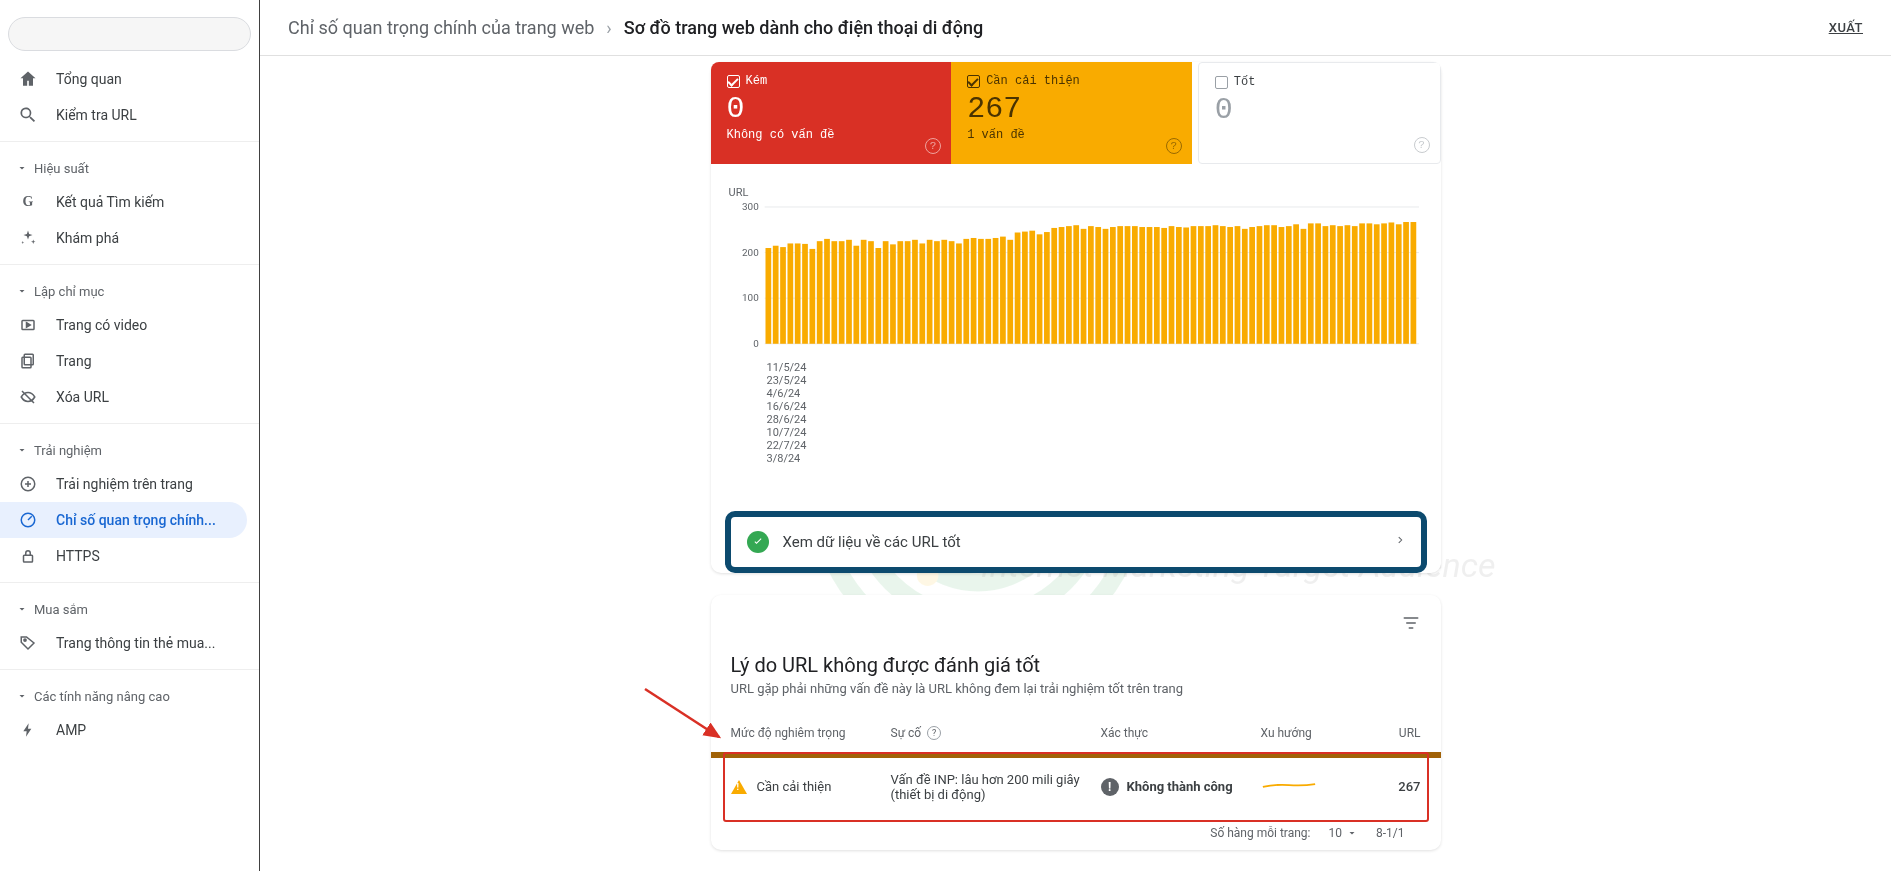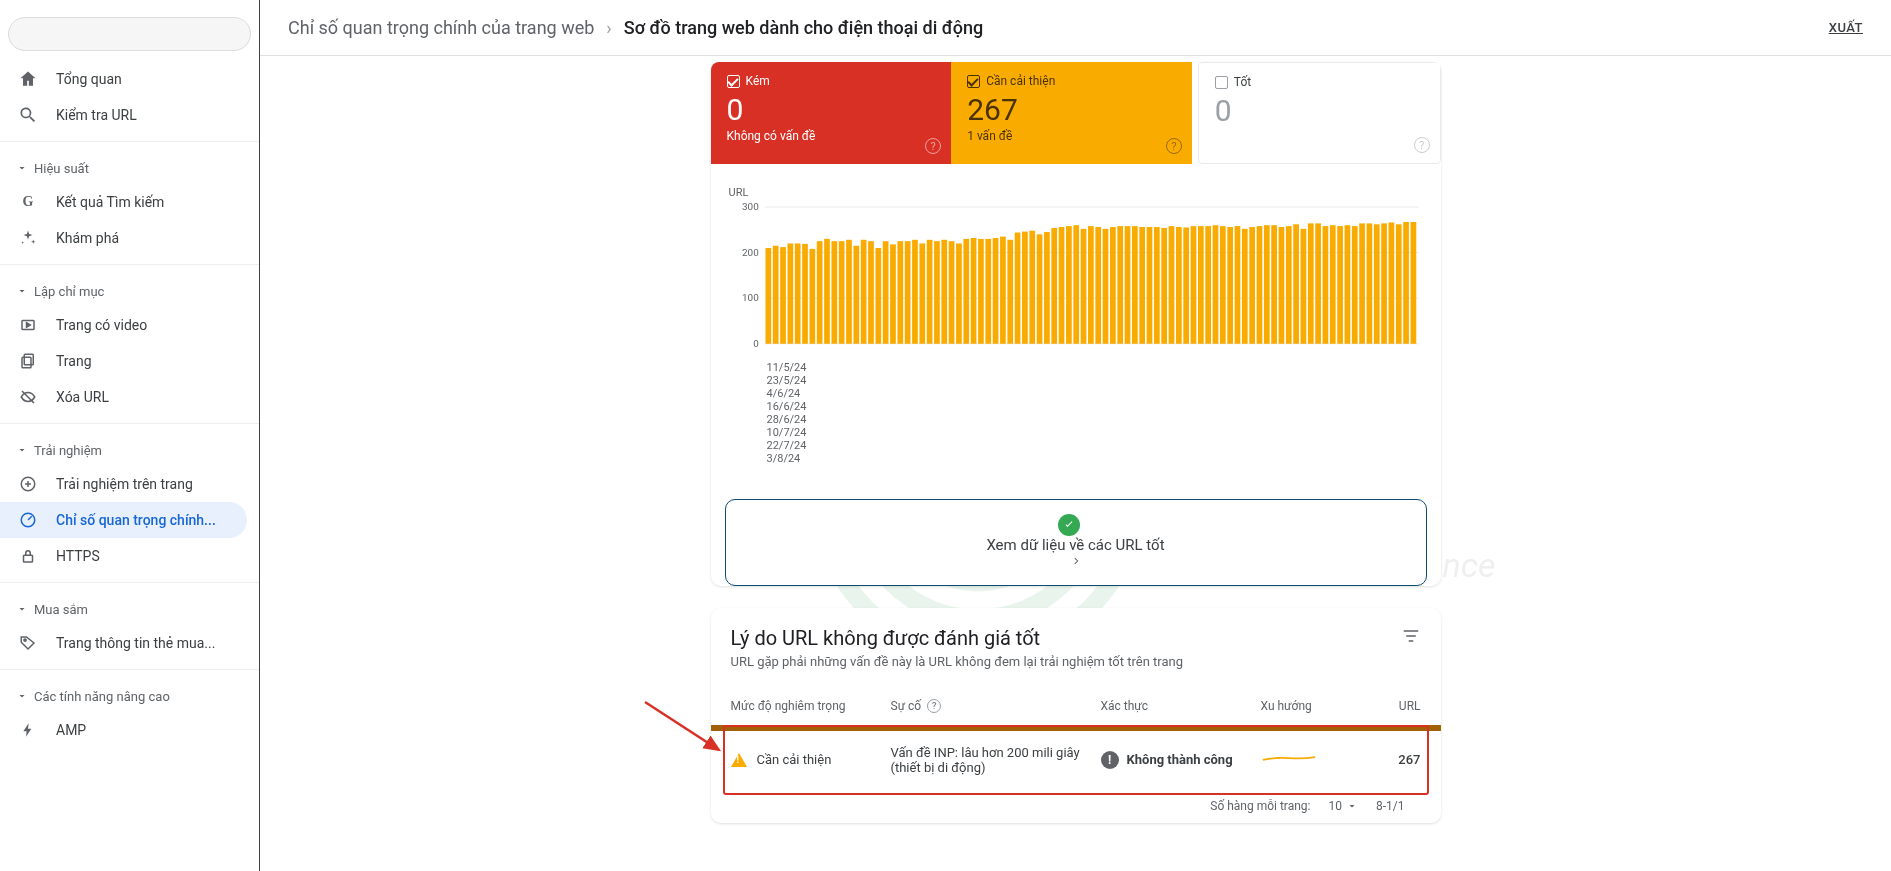--- a/index.html
+++ b/index.html
@@ -34,48 +34,48 @@
   
   .watermark { position: absolute; left: 52%; top: 56%; transform: translate(-50%, -50%) scale(1.0); text-align: center; pointer-events: none; opacity: 0.18; width: 900px; }
   .watermark .wm1 { font-size: 96px; font-style: italic; color: #9aa0a6; font-weight: 400; letter-spacing: 1px; }
   .watermark .wm2 { font-size: 34px; font-style: italic; color: #aaa; margin-top: -6px; margin-left: 260px; }
   .wm-svg { position: absolute; left: 44%; top: 54%; transform: translate(-50%, -50%); opacity: 0.10; pointer-events: none; }
 
   
   .card { background: #fff; border-radius: 10px; box-shadow: 0 1px 3px rgba(0,0,0,0.12); margin-bottom: 22px; position: relative; z-index: 2; }
 
   
-  .status-row { display: flex; border-radius: 8px 8px 0 0; overflow: hidden; }
+  .status-row { display: flex; border-radius: 8px 8px 0 0; overflow: hidden; font-family: Liberation Mono, monospace; }
   .status-card { flex: 1; padding: 12px 16px 16px 16px; position: relative; min-height: 102px; }
   .status-card.red { background: #d93025; color: #fff; }
   .status-card.amber { background: #f9ab00; color: #4a3300; }
   .status-card.plain { background: #fff; color: #3c4043; border: 1px solid #e8eaed; margin-left: 6px; border-radius: 4px; }
   .status-card .slbl { font-size: 12px; display: flex; align-items: center; }
   .status-card .chk { width: 13px; height: 13px; border: 1.5px solid currentColor; margin-right: 6px; position: relative; border-radius: 2px; }
   .status-card.red .chk::after, .status-card.amber .chk::after { content: ''; position: absolute; left: 2px; top: 0px; width: 4px; height: 8px; border: solid currentColor; border-width: 0 2px 2px 0; transform: rotate(45deg); }
   .status-card .big { font-size: 30px; margin: 4px 0 2px 0; }
   .status-card .sub { font-size: 12px; }
   .status-card .hlp { position: absolute; right: 10px; bottom: 10px; width: 16px; height: 16px; border: 1.5px solid currentColor; border-radius: 50%; opacity: .55; display: flex; align-items: center; justify-content: center; font-size: 11px; }
 
   
   .chart-wrap { padding: 22px 18px 10px 18px; }
   .y-label { font-size: 11px; color: #5f6368; margin-bottom: 4px; }
   .chart-svg-wrap { width: 100%; }
   .x-ticks { display: flex; font-size: 11px; color: #5f6368; margin: 6px 0 0 38px; flex-direction: column; }
   .x-ticks span { flex: 1; }
 
-  .good-link { margin: 24px 14px 14px 14px; padding: 14px 16px; border: 1px solid #0c4a6e; border-radius: 10px; display: flex; align-items: center; cursor: pointer; flex-direction: column; }
+  .good-link { margin: 36px 14px 14px 14px; padding: 14px 16px; border: 6px solid #0c4a6e; border-radius: 10px; display: flex; align-items: center; cursor: pointer; }
   .good-link .gk { width: 22px; height: 22px; background: #34a853; border-radius: 50%; margin-right: 14px; display: flex; align-items: center; justify-content: center; }
   .good-link .gk svg { width: 12px; height: 12px; fill: #fff; }
   .good-link .txt { flex: 1; font-size: 15px; color: #3c4043; }
   .good-link .chv { color: #5f6368; }
 
   
   .card2 { padding: 18px 20px 0 20px; }
-  .card2 .h2 { font-size: 20px; color: #202124; margin-bottom: 4px; }
+  .card2 .h2 { font-size: 20px; color: #202124; margin-bottom: 4px; margin-top: 40px; }
   .card2 .h3 { font-size: 13px; color: #5f6368; }
   .filter-ic { position: absolute; right: 20px; top: 18px; color: #5f6368; cursor: pointer; }
   .tbl-head { display: flex; align-items: center; font-size: 12px; color: #5f6368; border-bottom: 6px solid #a16207; padding: 30px 0 12px 0; margin: 0 -20px; padding-left: 20px; padding-right: 20px; }
   .col-sev { width: 160px; }
   .col-iss { width: 210px; display: flex; align-items: center; }
   .col-iss .qm { width: 14px; height: 14px; border: 1px solid #9aa0a6; border-radius: 50%; margin-left: 6px; font-size: 9px; display: flex; align-items: center; justify-content: center; }
   .col-val { width: 160px; display: flex; align-items: center; }
   .col-val svg { width: 14px; height: 14px; margin-left: 4px; fill: #5f6368; }
   .col-trend { width: 110px; }
   .col-url { flex: 1; text-align: right; }

